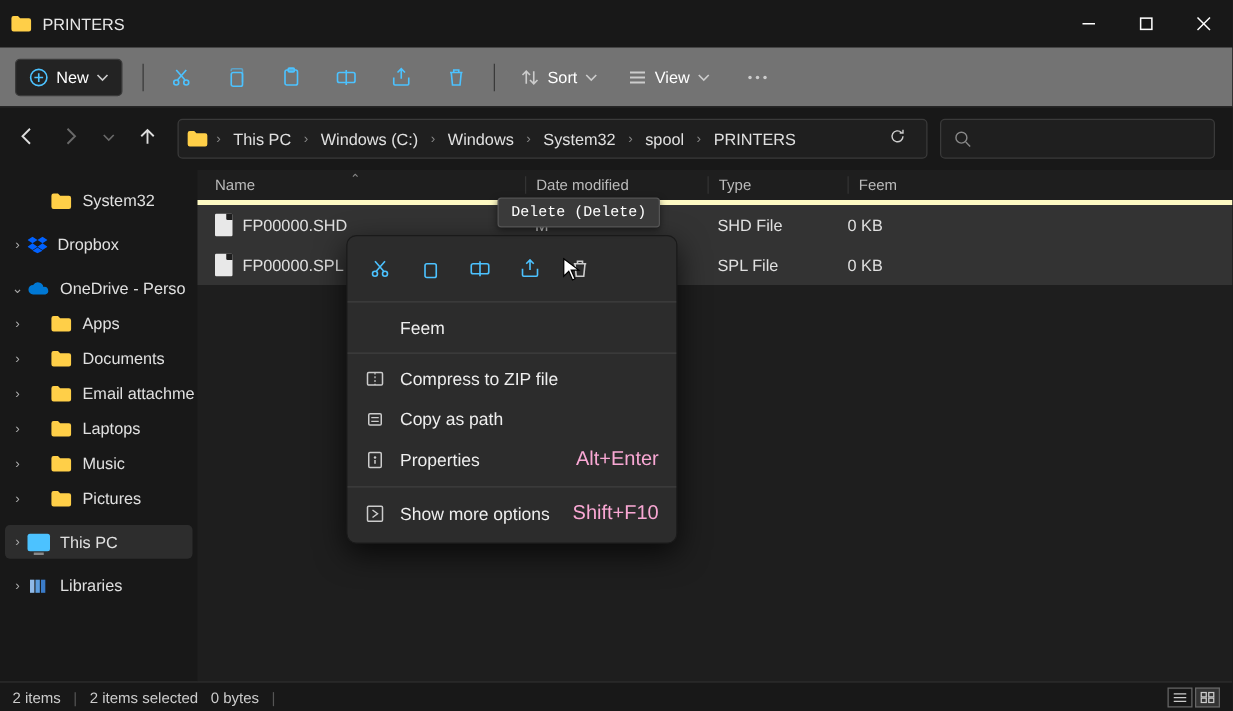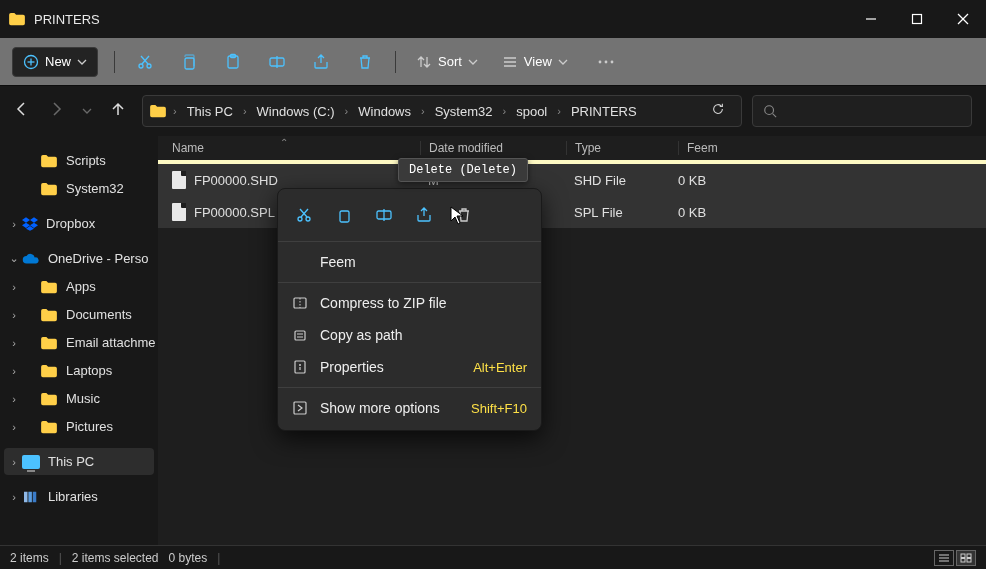--- a/index.html
+++ b/index.html
@@ -46,21 +46,21 @@
 .row .r-date { width: 146px; padding-left:8px;}
 .row .r-type { width: 112px; padding-left:8px;}
 .row .r-size { width: 80px; text-align:left; padding-right:12px;}
 .file-ico { width:14px; height:18px; background:#e8e8e8; border-radius:1px; flex-shrink:0; position:relative;}
 .file-ico::before{content:"";position:absolute;top:0;right:0;width:5px;height:5px;background:#1e1e1e;border-bottom-left-radius:1px;}
 .ctxmenu { position: absolute; left: 277px; top: 188px; width: 265px; background: #2c2c2c; border: 1px solid #1a1a1a; border-radius: 8px; box-shadow: 0 8px 24px rgba(0,0,0,0.7); padding: 6px 0; z-index: 50; }
 .ctx-icons { display: flex; gap: 4px; padding: 4px 8px 6px; justify-content:flex-start;}
 .ctx-ico { width: 36px; height: 32px; display: flex; align-items: center; justify-content: center; cursor: pointer; border-radius:4px;}
 .ctx-sep { height: 1px; background: #3f3f3f; margin: 4px 0; }
 .ctx-item { display: flex; align-items: center; gap: 12px; padding: 8px 14px; font-size: 14px; color: #eee; cursor: pointer; }
-.ctx-item .hint { margin-left: auto; font-size: 13px; color: #fde047; }
+.ctx-item .hint { margin-left: auto; font-size: 16px; color: #f9a8d4; }
 .ctx-item svg, .ctx-item .ph { width:16px; flex-shrink:0;}
 .tooltip { position: absolute; left: 398px; top: 158px; background: #3a3a3a; border: 1px solid #555; padding: 4px 10px; font-size: 12px; color: #fff; border-radius: 3px; z-index: 60; box-shadow:0 2px 6px rgba(0,0,0,.5);font-family:Liberation Mono, monospace;}
 .cursor { position:absolute; left:450px; top:206px; z-index:70; pointer-events:none;}
 .status { height: 24px; border-top: 1px solid #333; display: flex; align-items: center; padding: 0 10px; font-size: 12px; color: #ccc; gap: 10px; background: #181818;}
 .status .sep { color:#555;}
 .status .spacer { flex:1;}
 .view-sw { display:flex; gap:2px;}
 .view-sw div{ width:20px;height:16px;border:1px solid #666;display:flex;align-items:center;justify-content:center;cursor:pointer;}
 .accent { stroke: #4cc2ff; }
 .blue-monitor{width:18px;height:14px;background:#4cc2ff;border-radius:2px;flex-shrink:0;position:relative;}
@@ -218,26 +218,20 @@
   </div>
 </div>
 
 <div class="body">
 
   <div class="sidebar">
     <div class="sb-item sub">
         <svg class="folder-svg" viewBox="0 0 20 16">
           <path fill="#ffcf48" d="M1 3a2 2 0 012-2h4l2 2h8a2 2 0 012 2v8a2 2 0 01-2 2H3a2 2 0 01-2-2z"></path>
         </svg>
-        <span>Scripts</span>
-      </div>
-    <div class="sb-item sub">
-        <svg class="folder-svg" viewBox="0 0 20 16">
-          <path fill="#ffcf48" d="M1 3a2 2 0 012-2h4l2 2h8a2 2 0 012 2v8a2 2 0 01-2 2H3a2 2 0 01-2-2z"></path>
-        </svg>
         <span>System32</span>
       </div>
     <div class="sb-spacer"></div>
     <div class="sb-item">
         <span class="tw">›</span>
         <svg class="dropbox-ico" viewBox="0 0 24 20">
           <path fill="#0061ff" d="M6 0l6 4-6 4-6-4zM18 0l6 4-6 4-6-4zM6 8l6 4-6 4-6-4zM18 8l6 4-6 4-6-4zM12 13l6 4-6 3-6-3z"></path>
         </svg>
         <span>Dropbox</span>
       </div>

